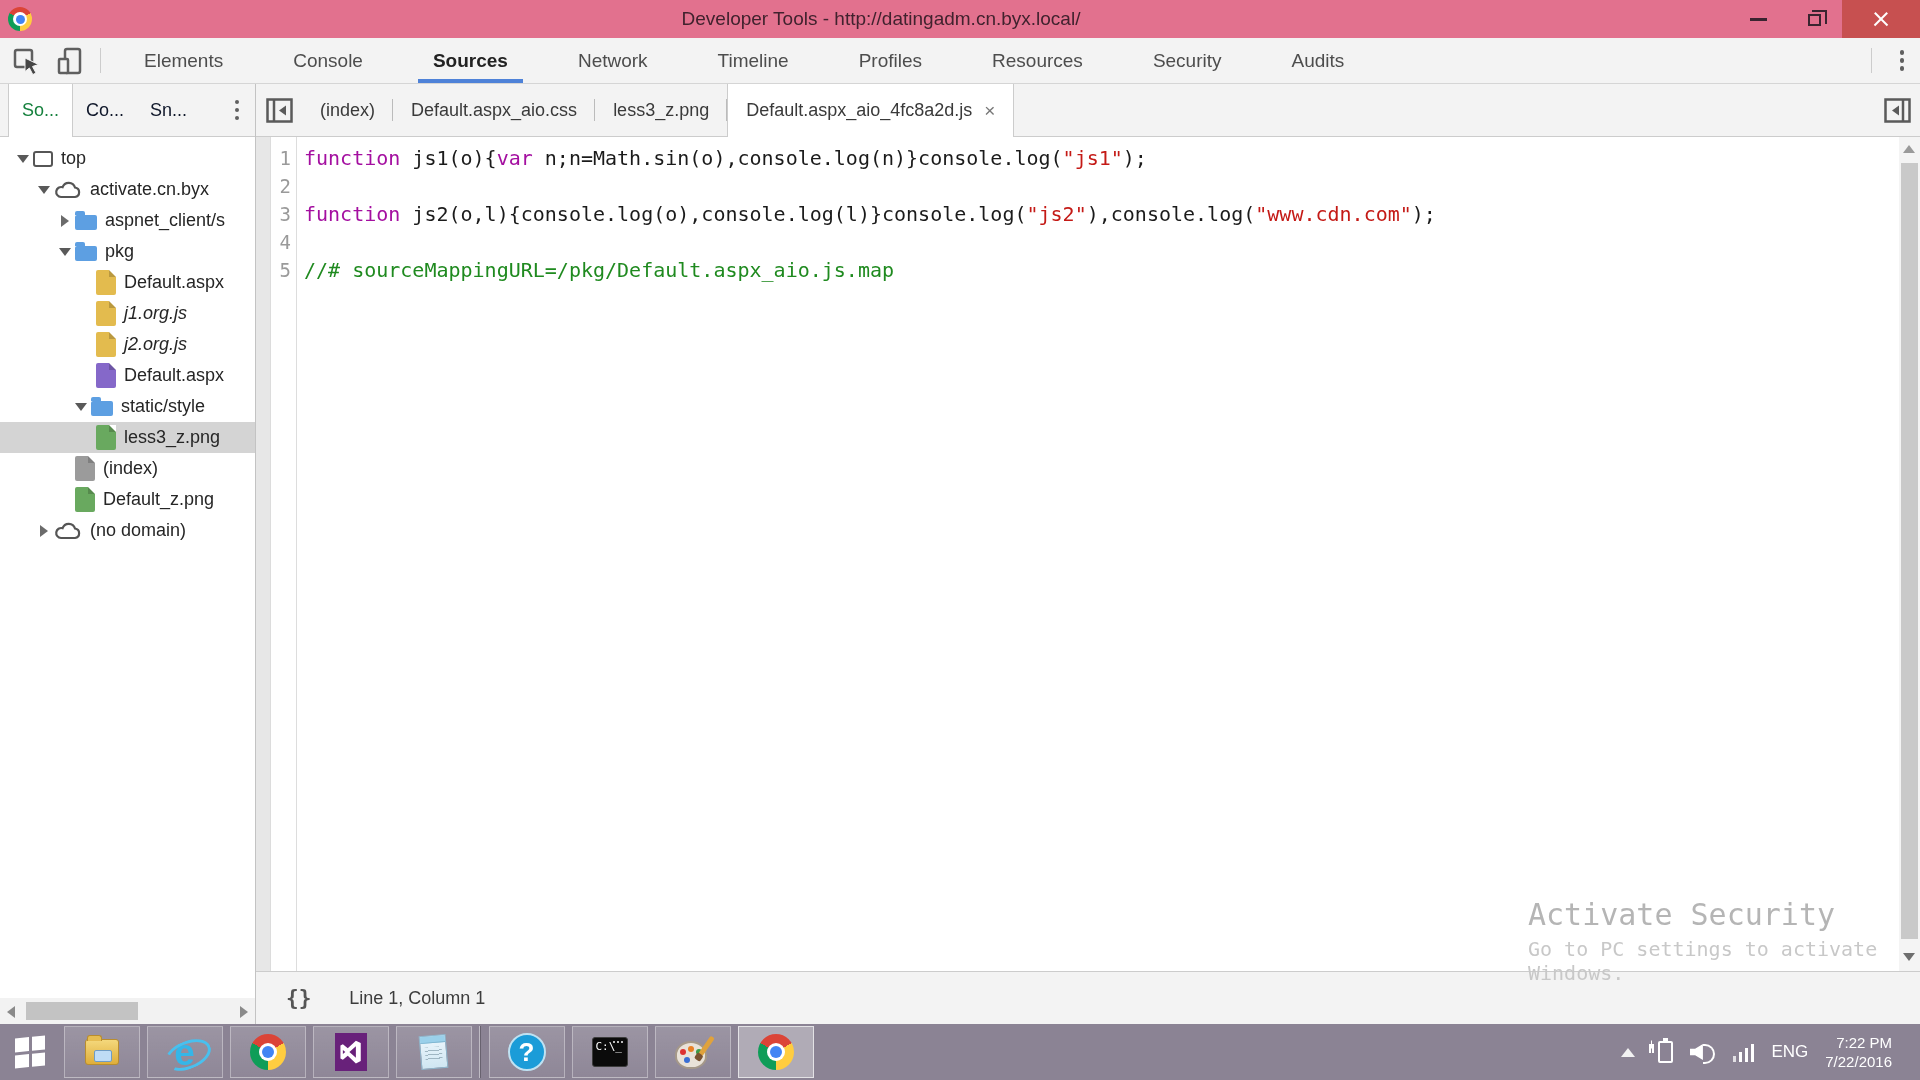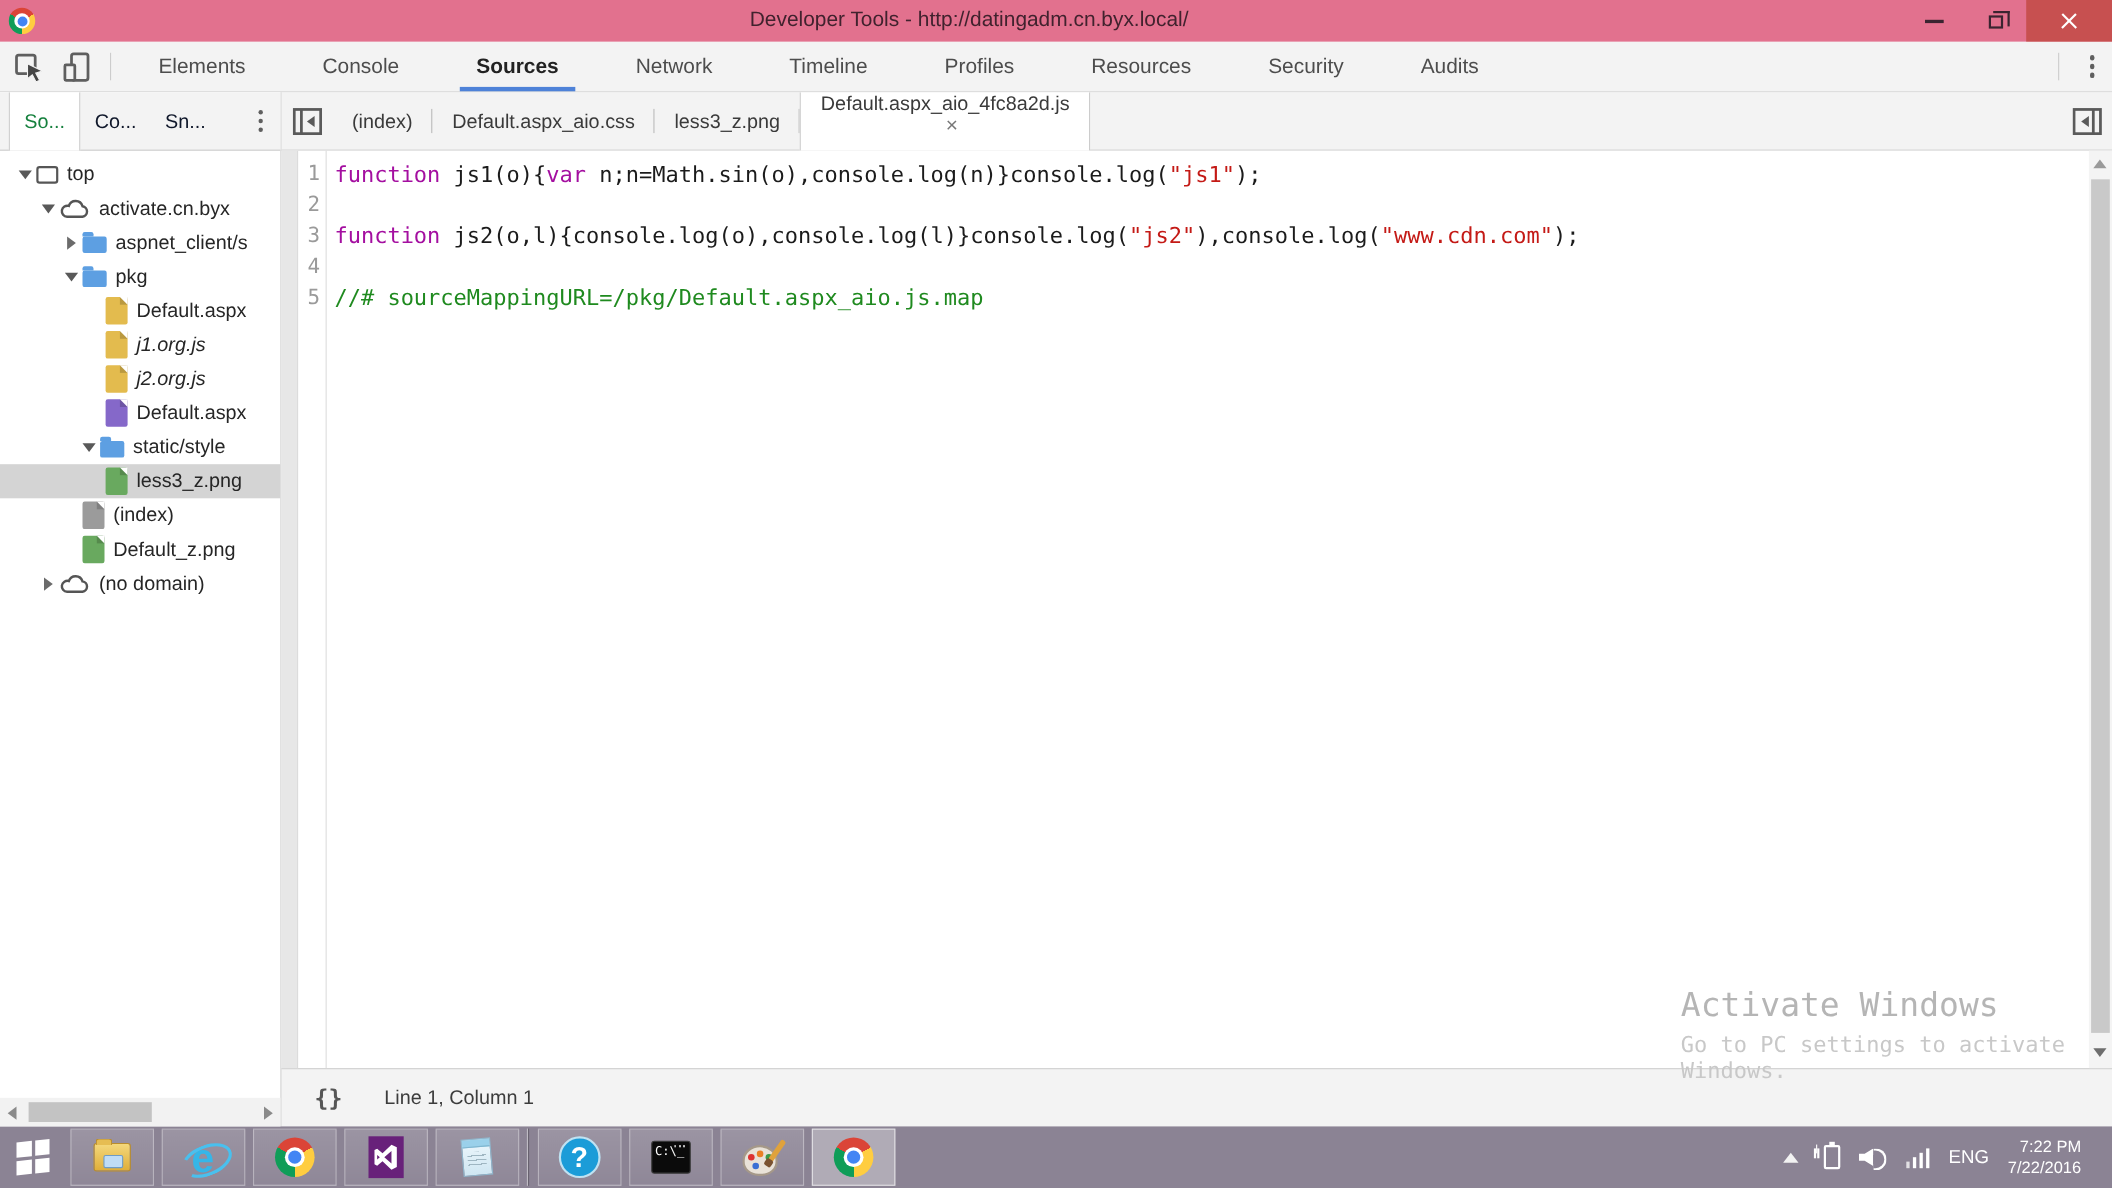--- a/index.html
+++ b/index.html
@@ -64,21 +64,21 @@
   .hs-left  { left:7px;  border-top:6px solid transparent; border-bottom:6px solid transparent; border-right:8px solid #8a8a8a; }
   .hs-right { right:7px; border-top:6px solid transparent; border-bottom:6px solid transparent; border-left:8px solid #8a8a8a; }
 
   
   .editor-col { flex:1; display:flex; flex-direction:column; }
   .etab-row { height:53px; background:#f3f3f3; border-bottom:1px solid #ccc; display:flex; align-items:stretch; flex:none; }
   .nav-btn { width:46px; display:flex; align-items:center; justify-content:center; flex:none; }
   .nav-btn.right { margin-left:auto; }
   .etab { padding:0 18px; display:flex; align-items:center; font-size:18px; color:#3a3a3a; position:relative; }
   .etab:not(.active)::after { content:""; position:absolute; right:0; top:15px; bottom:15px; width:1px; background:#bbb; }
-  .etab.active { background:#fff; border-left:1px solid #ccc; border-right:1px solid #ccc; margin-bottom:-1px;flex-direction:column; }
+  .etab.active { background:#fff; border-left:1px solid #ccc; border-right:1px solid #ccc; margin-bottom:-1px; }
   .etab .close-x { margin-left:12px; color:#787878; font-size:19px; line-height:1; }
 
   .code-area { flex:1; position:relative; background:#fff; display:flex; font-family:"DejaVu Sans Mono", monospace; }
   .bp-gutter { width:15px; background:#e7e7e7; border-right:1px solid #dcdcdc; flex:none; }
   .ln-gutter { width:26px; flex:none; border-right:1px solid #ddd; padding-top:7px; }
   .ln { height:28px; line-height:28px; font-size:19px; color:#9a9a9a; text-align:right; padding-right:5px; }
   .code-lines { flex:1; padding-top:7px; padding-left:7px; overflow:hidden; }
   .code-line { height:28px; line-height:28px; font-size:20px; white-space:pre; }
   .vscroll { position:absolute; top:0; right:0; bottom:0; width:21px; background:#f4f4f4; }
   .vs-thumb { position:absolute; top:26px; bottom:32px; left:2px; right:2px; background:#c9c9c9; }
@@ -371,21 +371,21 @@
             <div class="ln">4</div>
             <div class="ln">5</div>
           </div>
         <div class="code-lines" id="code-lines">
             <div class="code-line"><span class="tok" style="color: rgb(164, 15, 160);">function</span><span class="tok" style="color: rgb(27, 27, 27);"> js1(o){</span><span class="tok" style="color: rgb(164, 15, 160);">var</span><span class="tok" style="color: rgb(27, 27, 27);"> n;n=Math.sin(o),console.log(n)}console.log(</span><span class="tok" style="color: rgb(196, 26, 22);">"js1"</span><span class="tok" style="color: rgb(27, 27, 27);">);</span></div>
             <div class="code-line"></div>
             <div class="code-line"><span class="tok" style="color: rgb(164, 15, 160);">function</span><span class="tok" style="color: rgb(27, 27, 27);"> js2(o,l){console.log(o),console.log(l)}console.log(</span><span class="tok" style="color: rgb(196, 26, 22);">"js2"</span><span class="tok" style="color: rgb(27, 27, 27);">),console.log(</span><span class="tok" style="color: rgb(196, 26, 22);">"www.cdn.com"</span><span class="tok" style="color: rgb(27, 27, 27);">);</span></div>
             <div class="code-line"></div>
             <div class="code-line"><span class="tok" style="color: rgb(31, 138, 31);">//# sourceMappingURL=/pkg/Default.aspx_aio.js.map</span></div>
           </div>
-        <div class="wm1">Activate Windows</div>
+        <div class="wm1">Activate Security</div>
         <div class="wm2">Go to PC settings to activate Windows.</div>
         <div class="vscroll">
           <span class="vs-up"></span>
           <span class="vs-thumb"></span>
           <span class="vs-down"></span>
         </div>
       </div>
 
       <div class="statusbar">
         <span class="sb-pp">{}</span>

